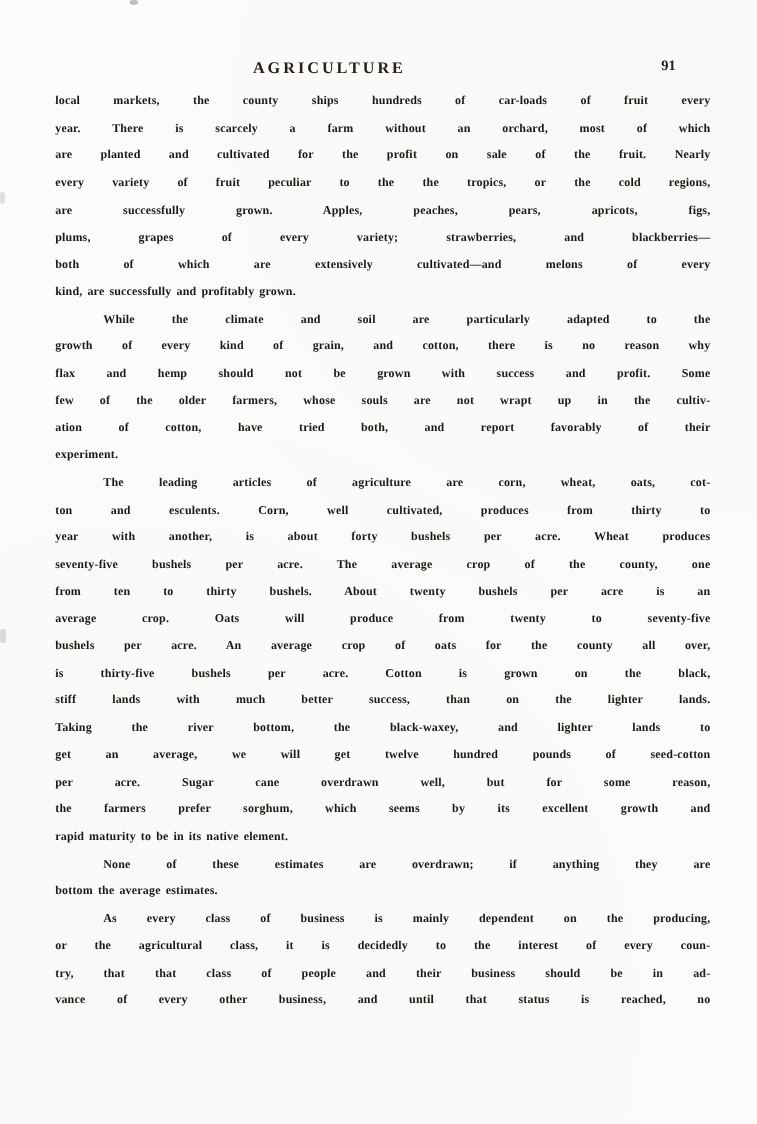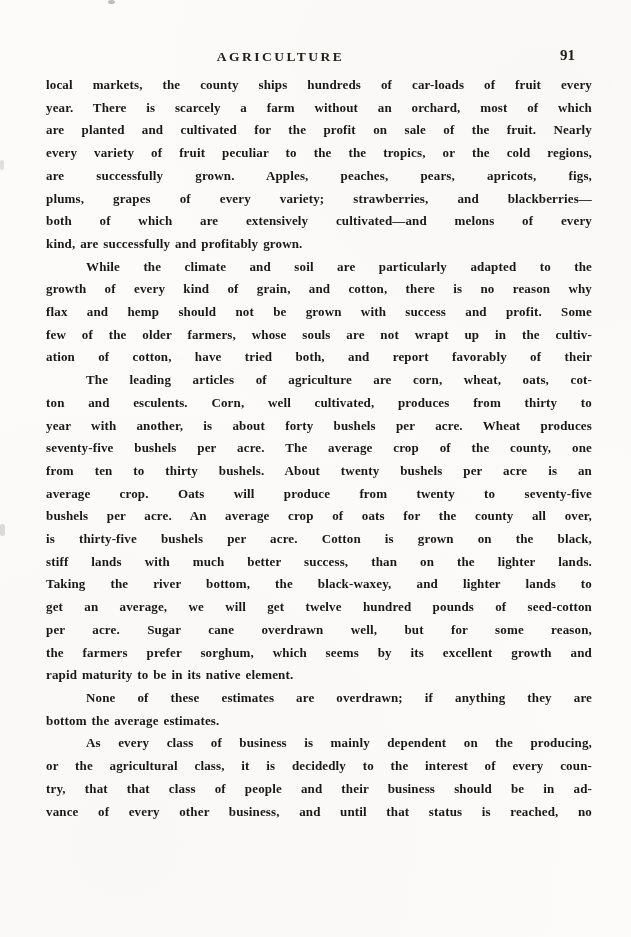--- a/index.html
+++ b/index.html
@@ -16,48 +16,48 @@
     background-image: radial-gradient(circle at 20% 90%, rgba(0,0,0,0.012), transparent 60%),
                       radial-gradient(circle at 85% 10%, rgba(0,0,0,0.01), transparent 50%);
     overflow: hidden;
     font-family: "Liberation Serif", "DejaVu Serif", serif;
     color: #1b1915;
   }
   .page-header {
     position: absolute;
     top: 49px;
     left: 0;
-    right: 4px;
+    right: 16px;
     height: 18px;
   }
   .running-title {
     display: block;
     text-align: center;
     transform: translateX(-33px);
     font-size: 13.5px;
     font-weight: bold;
     letter-spacing: 2.5px;
     color: #242019;
   }
   .page-number {
     position: absolute;
     top: -2px;
     right: 52px;
-    font-size: 15px;
+    font-size: 12px;
     font-weight: bold;
     color: #242019;
   }
   .page-body {
     position: absolute;
     top: 74px;
     left: 46px;
     width: 546px;
   }
   .pline {
-    font-size: 13px;
+    font-size: 10px;
     font-weight: bold;
     line-height: 22.7px;
     word-spacing: 1.5px;
     letter-spacing: 0.15px;
     text-align: justify;
     text-align-last: justify;
     white-space: normal;
   }
   .pline.indent { text-indent: 40px; }
   .pline.lastline { text-align-last: left; }
@@ -90,20 +90,21 @@
       <div class="pline">every variety of fruit peculiar to the the tropics, or the cold regions,</div>
       <div class="pline">are successfully grown. Apples, peaches, pears, apricots, figs,</div>
       <div class="pline">plums, grapes of every variety; strawberries, and blackberries—</div>
       <div class="pline">both of which are extensively cultivated—and melons of every</div>
       <div class="pline lastline">kind, are successfully and profitably grown.</div>
       <div class="pline indent">While the climate and soil are particularly adapted to the</div>
       <div class="pline">growth of every kind of grain, and cotton, there is no reason why</div>
       <div class="pline">flax and hemp should not be grown with success and profit. Some</div>
       <div class="pline">few of the older farmers, whose souls are not wrapt up in the cultiv-</div>
       <div class="pline">ation of cotton, have tried both, and report favorably of their</div>
+      <div class="pline lastline">experiment.</div>
       <div class="pline indent">The leading articles of agriculture are corn, wheat, oats, cot-</div>
       <div class="pline">ton and esculents. Corn, well cultivated, produces from thirty to</div>
       <div class="pline">year with another, is about forty bushels per acre. Wheat produces</div>
       <div class="pline">seventy-five bushels per acre. The average crop of the county, one</div>
       <div class="pline">from ten to thirty bushels. About twenty bushels per acre is an</div>
       <div class="pline">average crop. Oats will produce from twenty to seventy-five</div>
       <div class="pline">bushels per acre. An average crop of oats for the county all over,</div>
       <div class="pline">is thirty-five bushels per acre. Cotton is grown on the black,</div>
       <div class="pline">stiff lands with much better success, than on the lighter lands.</div>
       <div class="pline">Taking the river bottom, the black-waxey, and lighter lands to</div>

